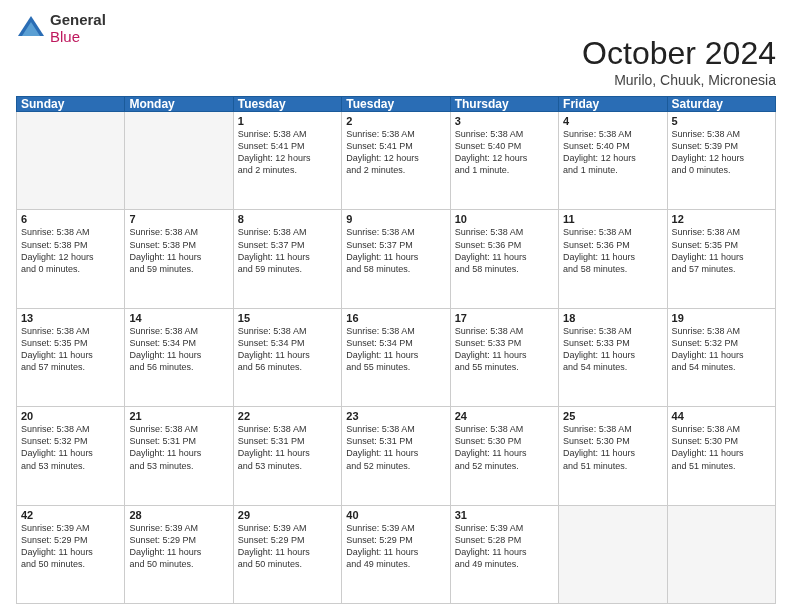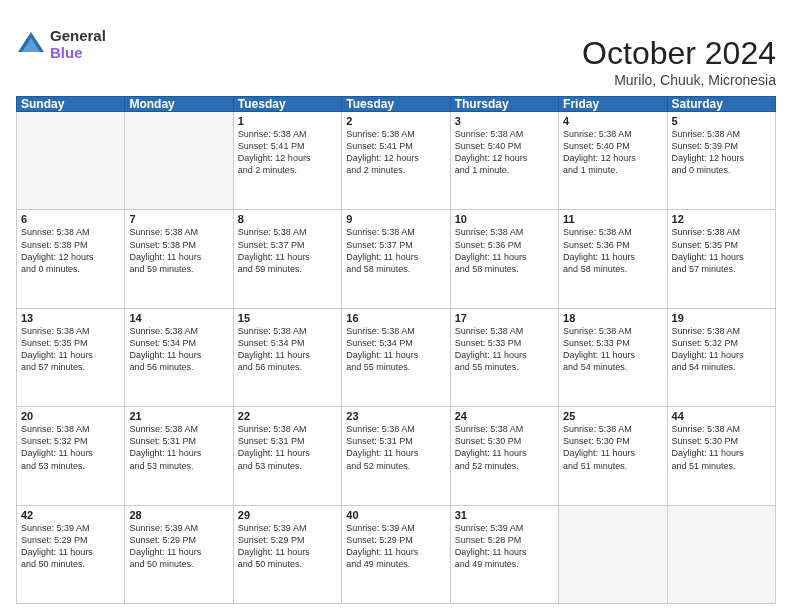--- a/index.html
+++ b/index.html
@@ -20,36 +20,35 @@
     .header {
       display: flex;
       align-items: flex-start;
       justify-content: space-between;
       margin-bottom: 8px;
     }
     .logo {
       display: flex;
       align-items: center;
       gap: 4px;
-      margin-top: 16px;
     }
     .logo-text {
       display: flex;
       flex-direction: column;
       line-height: 1.1;
     }
     .logo-general {
       font-size: 15px;
       font-weight: bold;
       color: #333;
     }
     .logo-blue {
       font-size: 15px;
-      font-weight: bold;
-      color: #8b5cf6;
+      font-weight: normal;
+      color: #be185d;
     }
     .logo-icon {
       width: 30px;
       height: 30px;
     }
     .title-block {
       text-align: right;
       margin-top: 23px;
     }
     .title-month {

